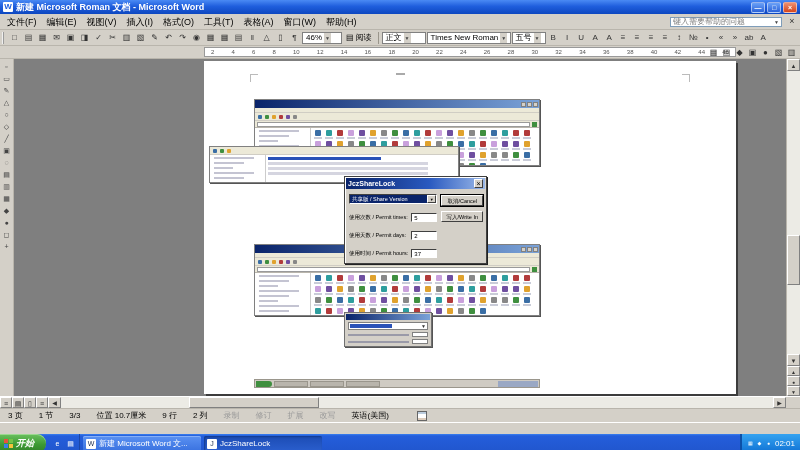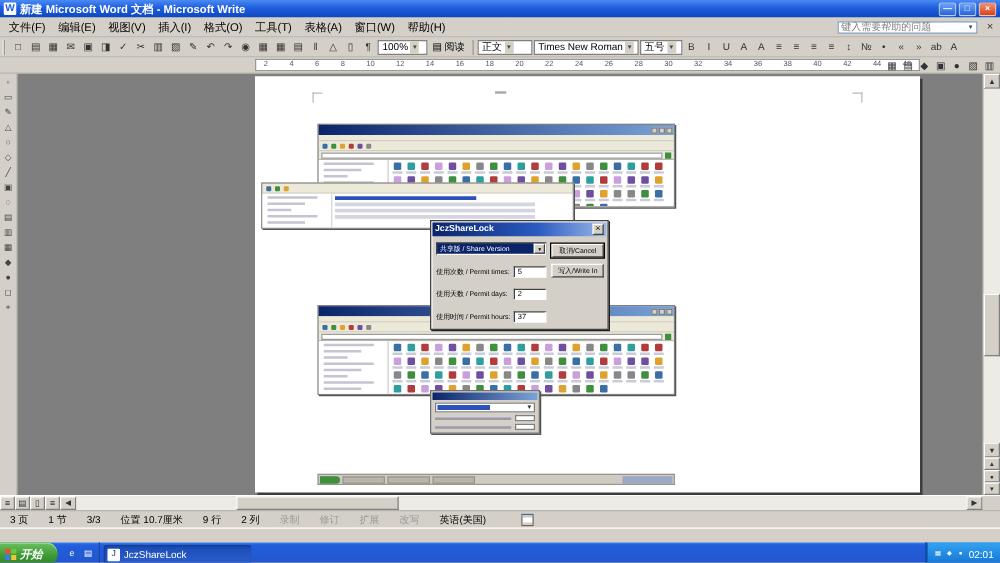--- a/index.html
+++ b/index.html
@@ -143,21 +143,21 @@
   .task-btn.active{background:linear-gradient(#1c4cb4,#2a5ecd);box-shadow:inset 1px 1px 2px #123a8c}
   .task-ic{width:10px;height:10px;background:#fff;color:#235;font-size:7px;line-height:10px;text-align:center;border-radius:1px;flex:none}
   .tray{margin-left:auto;display:flex;align-items:center;gap:3px;background:linear-gradient(#35a3f0,#0f71d4);border-left:2px solid #0c50a8;padding:0 5px;color:#fff;font-size:8px}
   .tray-ic{width:7px;height:7px;font-size:5px;line-height:7px;text-align:center;color:#fff}
 </style>
 </head>
 <body>
 
 <div class="titlebar">
   <span class="app-icon">W</span>
-  <span class="title-text">新建 Microsoft Word 文档 - Microsoft Write</span>
+  <span class="title-text">新建 Microsoft Roman 文档 - Microsoft Word</span>
   <span class="win-controls">
       <span class="tb-btn">—</span>
       <span class="tb-btn">□</span>
       <span class="tb-btn">×</span>
     </span>
 </div>
 
 <div class="menubar">
   <span class="menu-item">文件(F)</span>
   <span class="menu-item">编辑(E)</span>
@@ -195,21 +195,21 @@
       <span class="tb-btn">◉</span>
       <span class="tb-btn">▦</span>
       <span class="tb-btn">▦</span>
       <span class="tb-btn">▤</span>
       <span class="tb-btn">‖</span>
       <span class="tb-btn">△</span>
       <span class="tb-btn">▯</span>
       <span class="tb-btn">¶</span>
     </span>
   <span class="tb-combo" style="width:40px">
-    <span>100%</span>
+    <span>46%</span>
     <span class="arr">▼</span>
   </span>
   <span class="read-btn">
     <span>▤</span>
     <span>阅读</span>
   </span>
   <span class="sep"></span>
   <span class="tb-combo" style="width:44px">
     <span>正文</span>
     <span class="arr">▼</span>
@@ -1076,20 +1076,24 @@
 
 <div class="taskbar">
   <div class="start-btn">
     <span class="flag"></span>
     <span>开始</span>
   </div>
   <div class="quick">
       <span class="ql-btn">e</span>
       <span class="ql-btn">▤</span>
     </div>
+  <div class="task-btn">
+    <span class="task-ic">W</span>
+    <span>新建 Microsoft Word 文...</span>
+  </div>
   <div class="task-btn active">
     <span class="task-ic">J</span>
     <span>JczShareLock</span>
   </div>
   <div class="tray">
     <span style="display:flex;gap:2px">
         <span class="tray-ic">▦</span>
         <span class="tray-ic">◆</span>
         <span class="tray-ic">●</span>
       </span>

